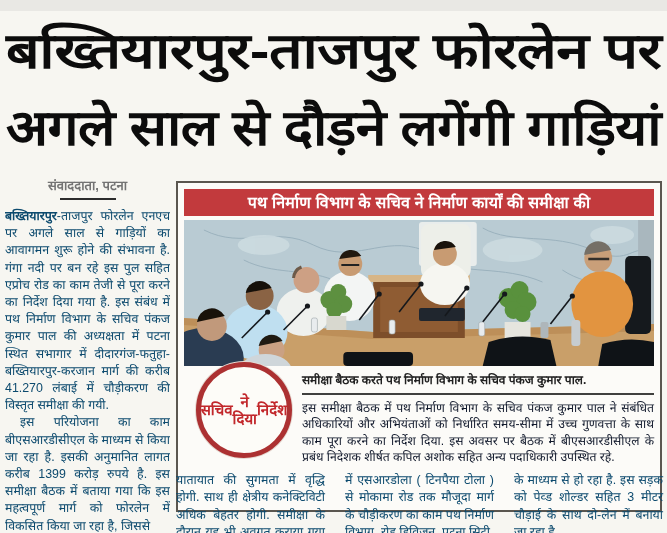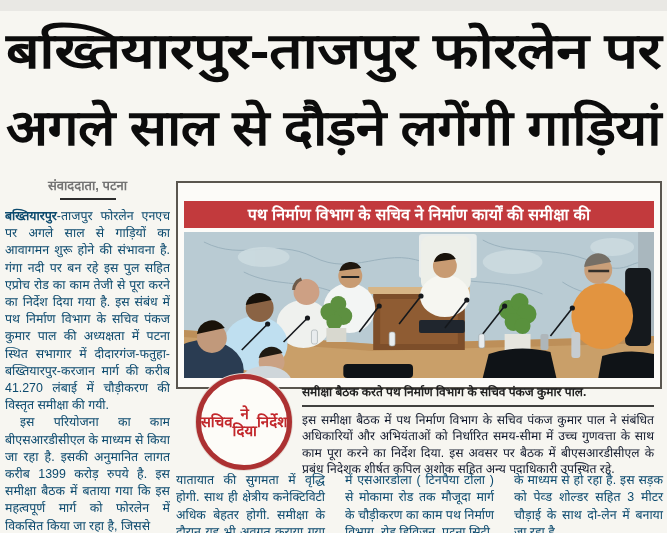--- a/index.html
+++ b/index.html
@@ -32,25 +32,25 @@
   .left-col{position:absolute;left:5px;top:165px;width:165px;height:368px;overflow:hidden;}
   .byline{text-align:center;font-weight:bold;font-size:13px;color:#737373;}
   .byline-rule{width:56px;height:2px;background:#2c2c2c;margin:4px auto 8px;}
   .para{
     font-size:12.4px;line-height:17.2px;
     text-align:justify;margin:0;color:#0c4a6e;
   }
   .para.indent{text-indent:15px;}
   
   .photo-panel{
-    position:absolute;left:176px;top:170px;width:486px;height:208px;
+    position:absolute;left:176px;top:170px;width:486px;height:331px;
     box-sizing:border-box;
     background:#fcfbf8;
     border:2px solid #5a564f;
-    padding:18px 6px;
+    padding:6px 6px;
   }
   .panel-header{
     height:27px;background:#c23a3d;color:#ffffff;
     font-weight:bold;font-size:16px;line-height:27px;text-align:center;
     letter-spacing:0.2px;
   }
   .photo{
     margin-top:4px;height:146px;background:#b9cbd3;
     position:relative;overflow:hidden;
   }

